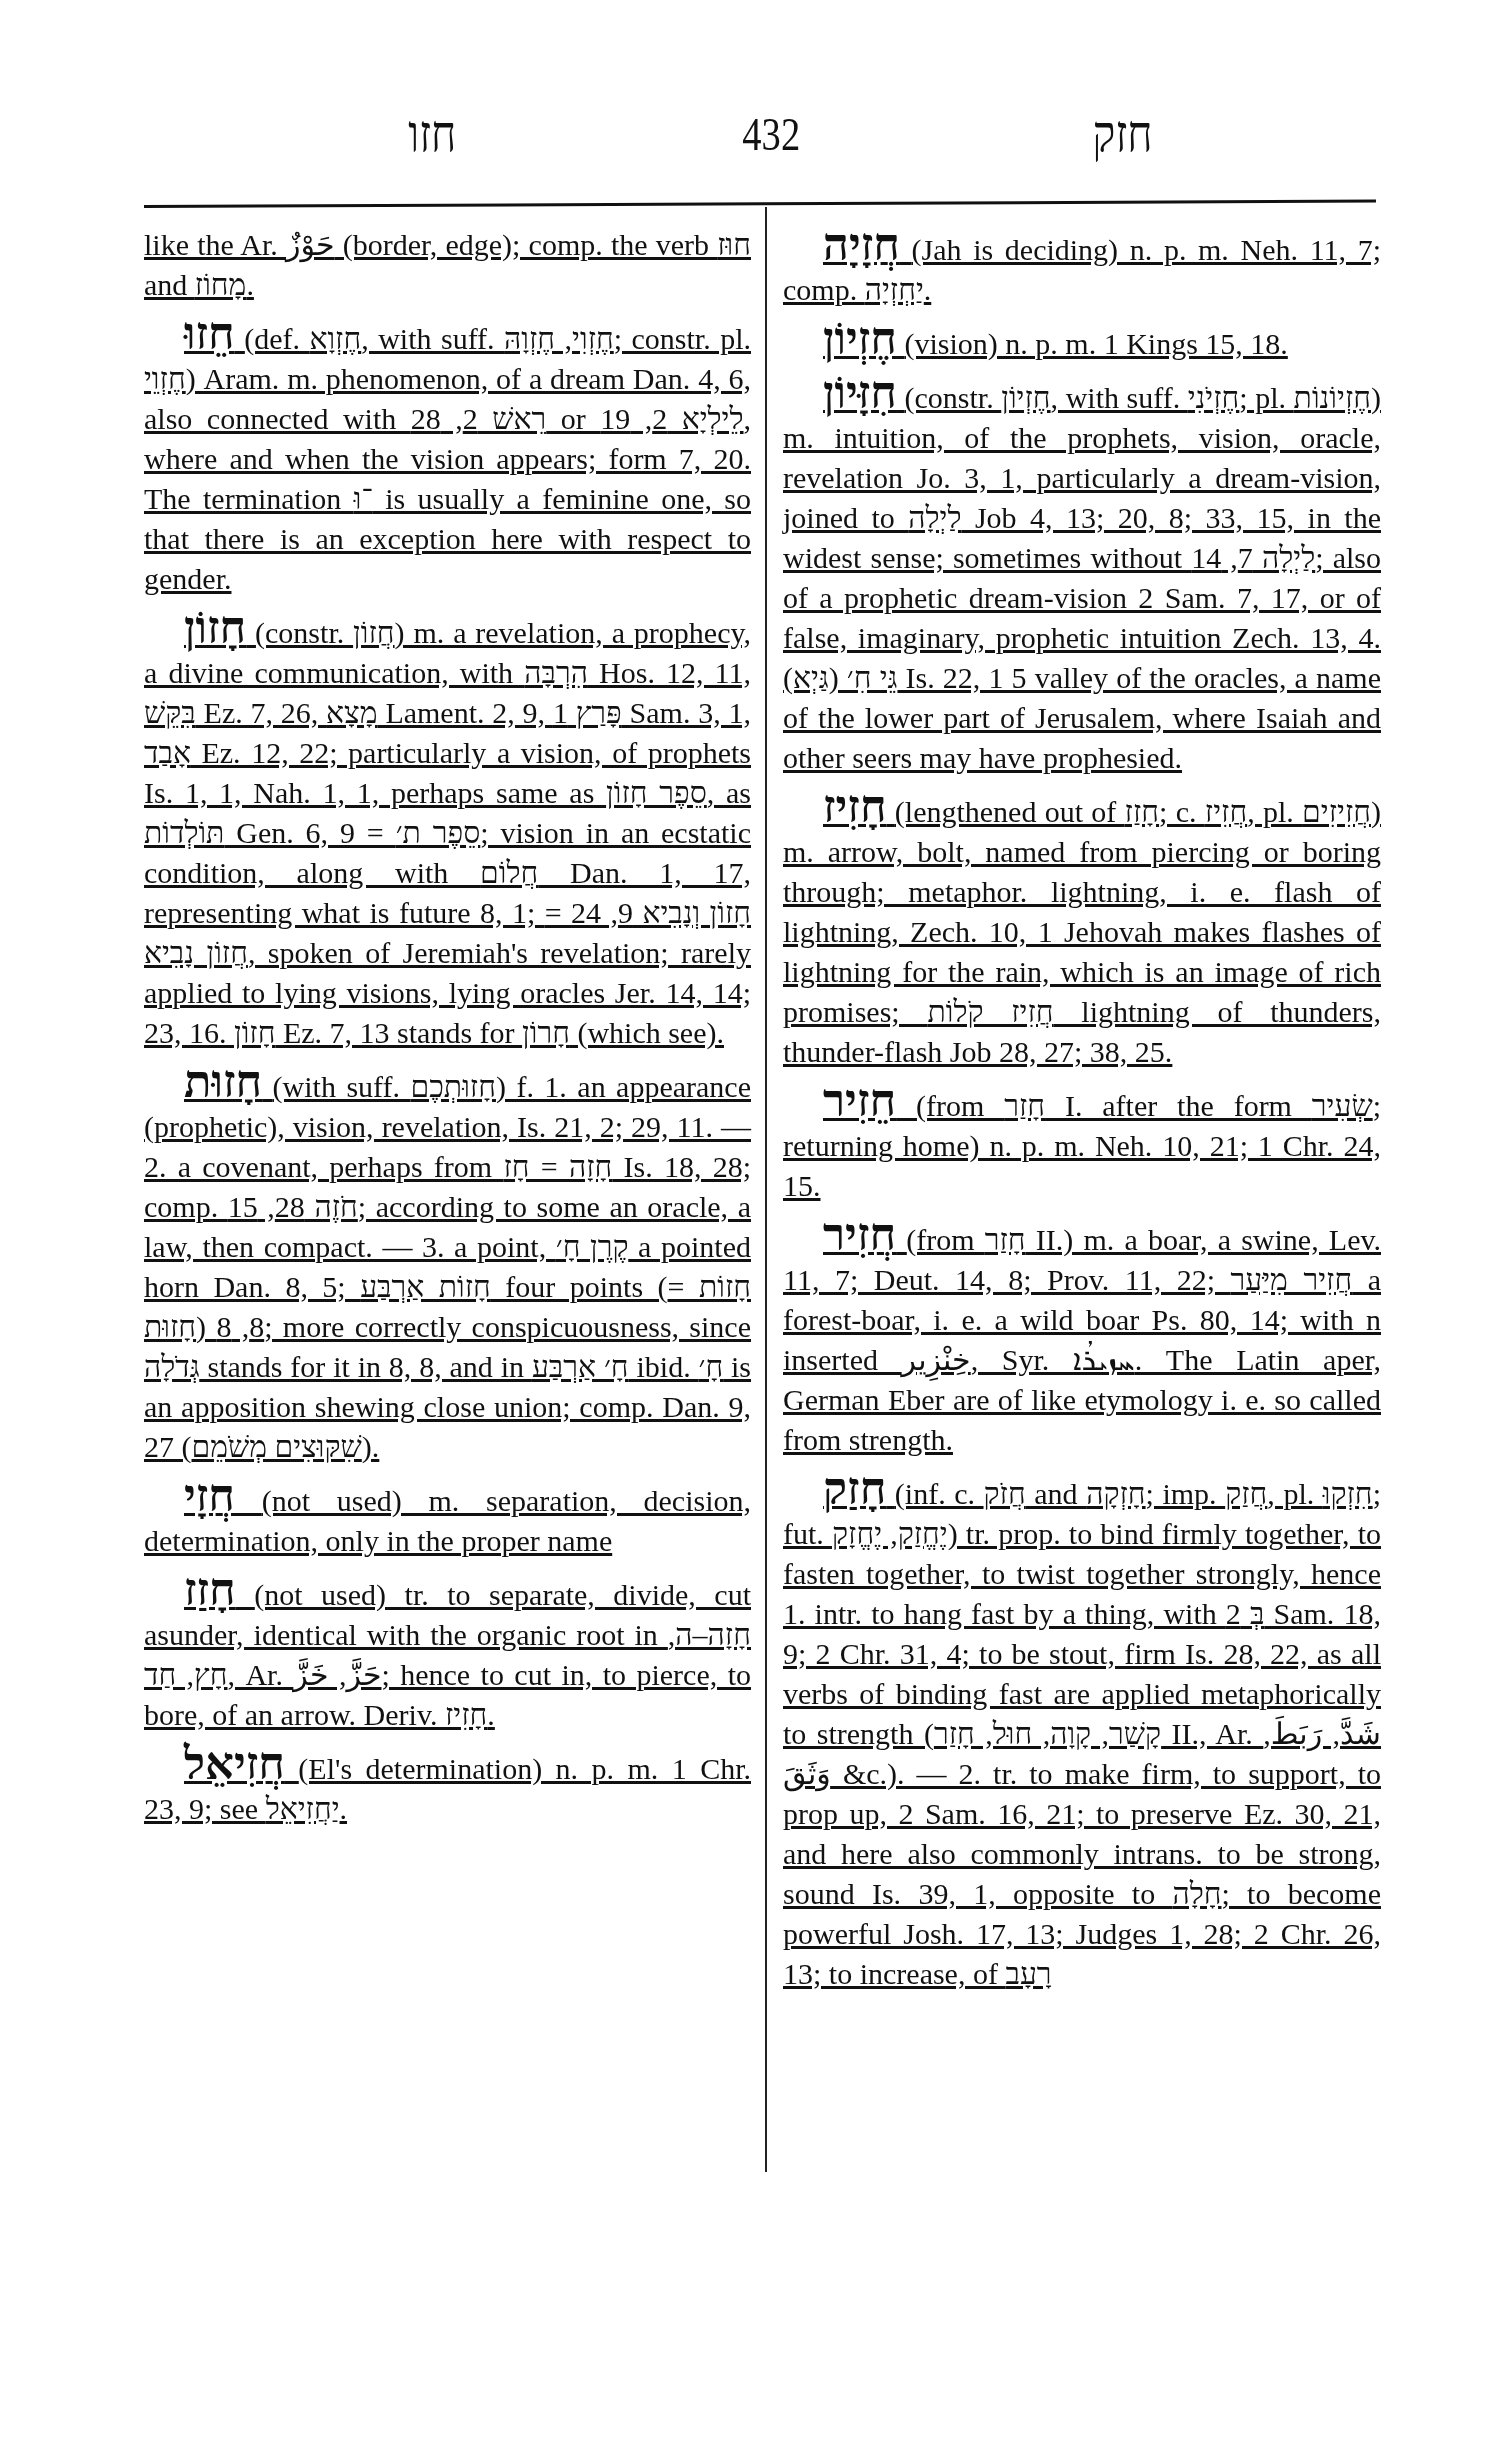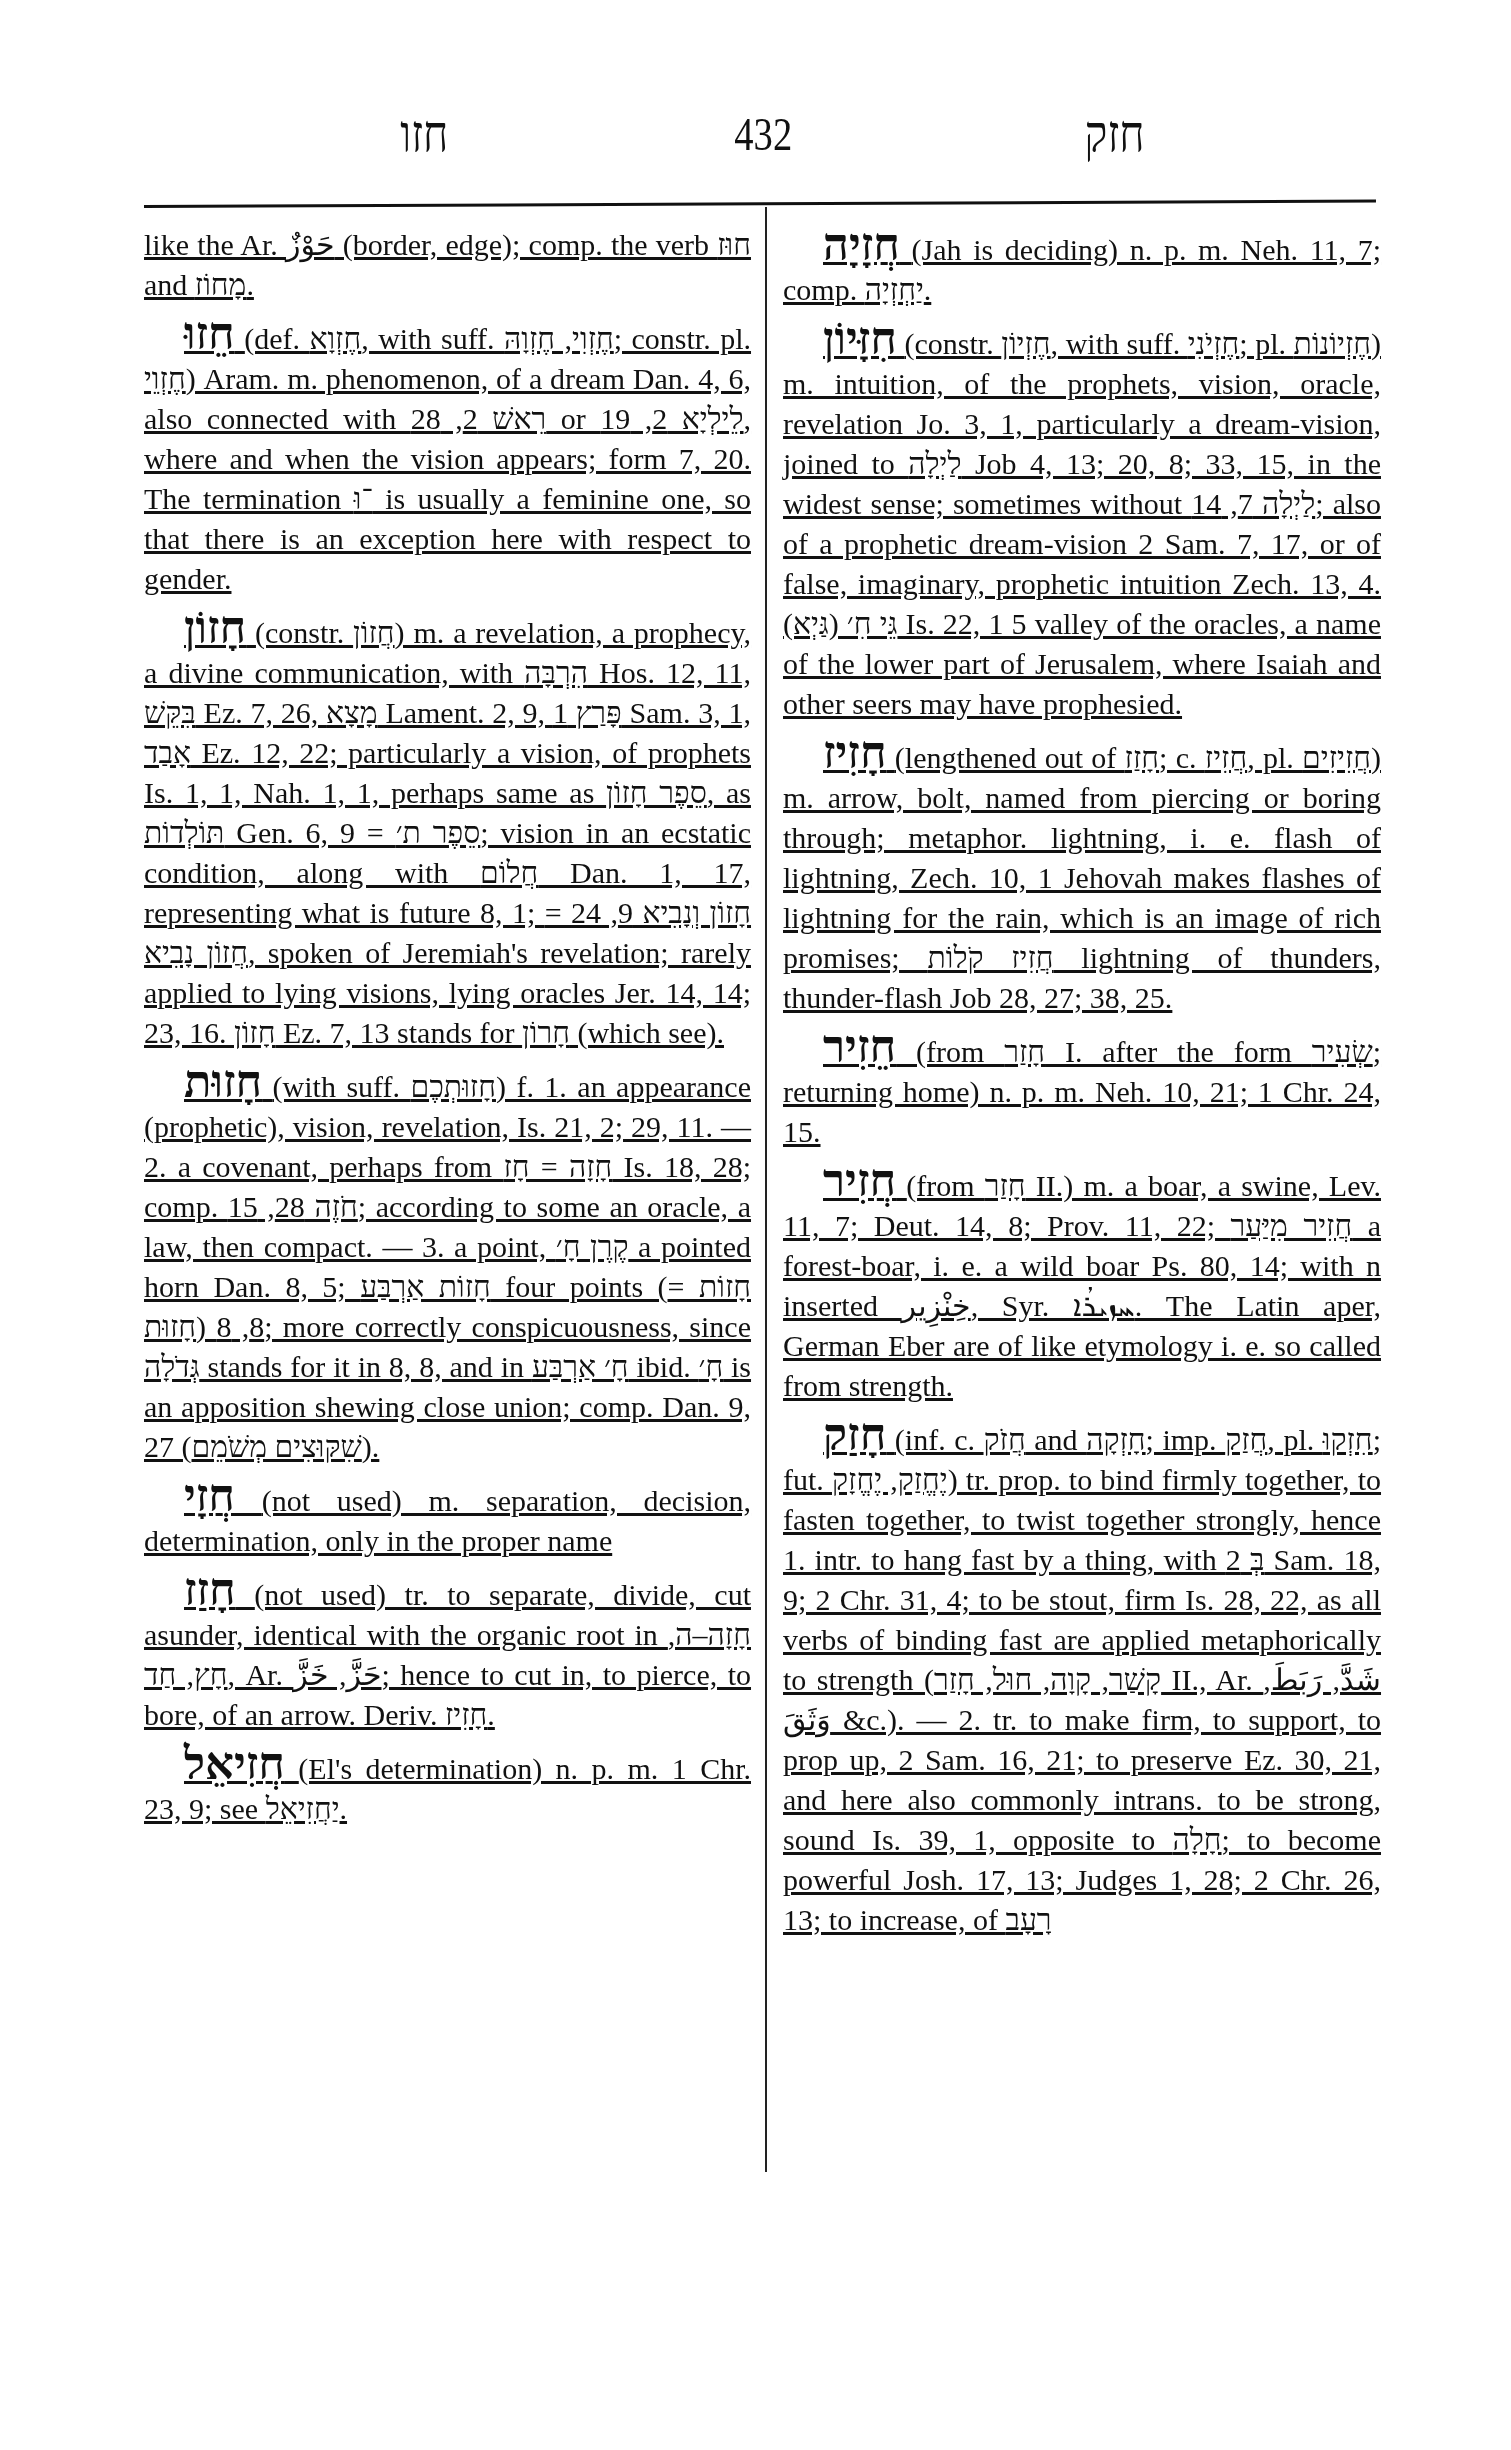--- a/index.html
+++ b/index.html
@@ -2,21 +2,21 @@
 <html style="font-size:14.4px"><head>
 <meta charset="utf-8">
 <style>
   html, body { margin: 0; padding: 0; background: #ffffff; }
   body {
     width: 1512px; height: 2450px; position: relative; overflow: hidden;
     font-family: "DejaVu Serif", "Liberation Serif", serif;
     color: #111111;
   }
   .header {
-    position: absolute; left: 152px; top: 85px; width: 1232px; height: 117px;
+    position: absolute; left: 160px; top: 85px; width: 1232px; height: 117px;
   }
   .hdr-left, .hdr-center, .hdr-right {
     position: absolute; top: 9px; font-size: 52px; line-height: 81px;
     font-family: "DejaVu Serif", serif; transform: scaleX(0.82);
   }
   .hdr-left { left: 243px; }
   .hdr-center { left: 576px; font-family: "Liberation Serif", serif; font-size: 47px; }
   .hdr-right { left: 926px; }
   .rule {
     position: absolute; left: 144px; top: 205px; width: 1232px; height: 2.7px;
@@ -78,20 +78,24 @@
     <span>(El's determination) n. p. m. 1 Chr. 23, 9; see יַחֲזִיאֵל.</span>
   </p>
 </div>
 
 <div class="col right">
   <p class="entry head">
     <span class="hw">חֲזָיָה</span>
     <span>(Jah is deciding) n. p. m. Neh. 11, 7; comp. יַחְזְיָה.</span>
   </p>
   <p class="entry head">
+    <span class="hw">חֶזְיוֹן</span>
+    <span>(vision) n. p. m. 1 Kings 15, 18.</span>
+  </p>
+  <p class="entry head">
     <span class="hw">חִזָּיוֹן</span>
     <span>(constr. חֶזְיוֹן, with suff. חֶזְיֹנִי; pl. חֶזְיוֹנוֹת) m. intuition, of the prophets, vision, oracle, revelation Jo. 3, 1, particularly a dream-vision, joined to לַיְלָה Job 4, 13; 20, 8; 33, 15, in the widest sense; sometimes without לַיְלָה 7, 14; also of a prophetic dream-vision 2 Sam. 7, 17, or of false, imaginary, prophetic intuition Zech. 13, 4. גֵּי חִ׳ (גַּיְא) Is. 22, 1 5 valley of the oracles, a name of the lower part of Jerusalem, where Isaiah and other seers may have prophesied.</span>
   </p>
   <p class="entry head">
     <span class="hw">חָזִיז</span>
     <span>(lengthened out of חָזַז; c. חֲזִיז, pl. חֲזִיזִים) m. arrow, bolt, named from piercing or boring through; metaphor. lightning, i. e. flash of lightning, Zech. 10, 1 Jehovah makes flashes of lightning for the rain, which is an image of rich promises; חֲזִיז קֹלוֹת lightning of thunders, thunder-flash Job 28, 27; 38, 25.</span>
   </p>
   <p class="entry head">
     <span class="hw">חֵזִיר</span>
     <span>(from חָזַר I. after the form שְׂעִיר; returning home) n. p. m. Neh. 10, 21; 1 Chr. 24, 15.</span>

